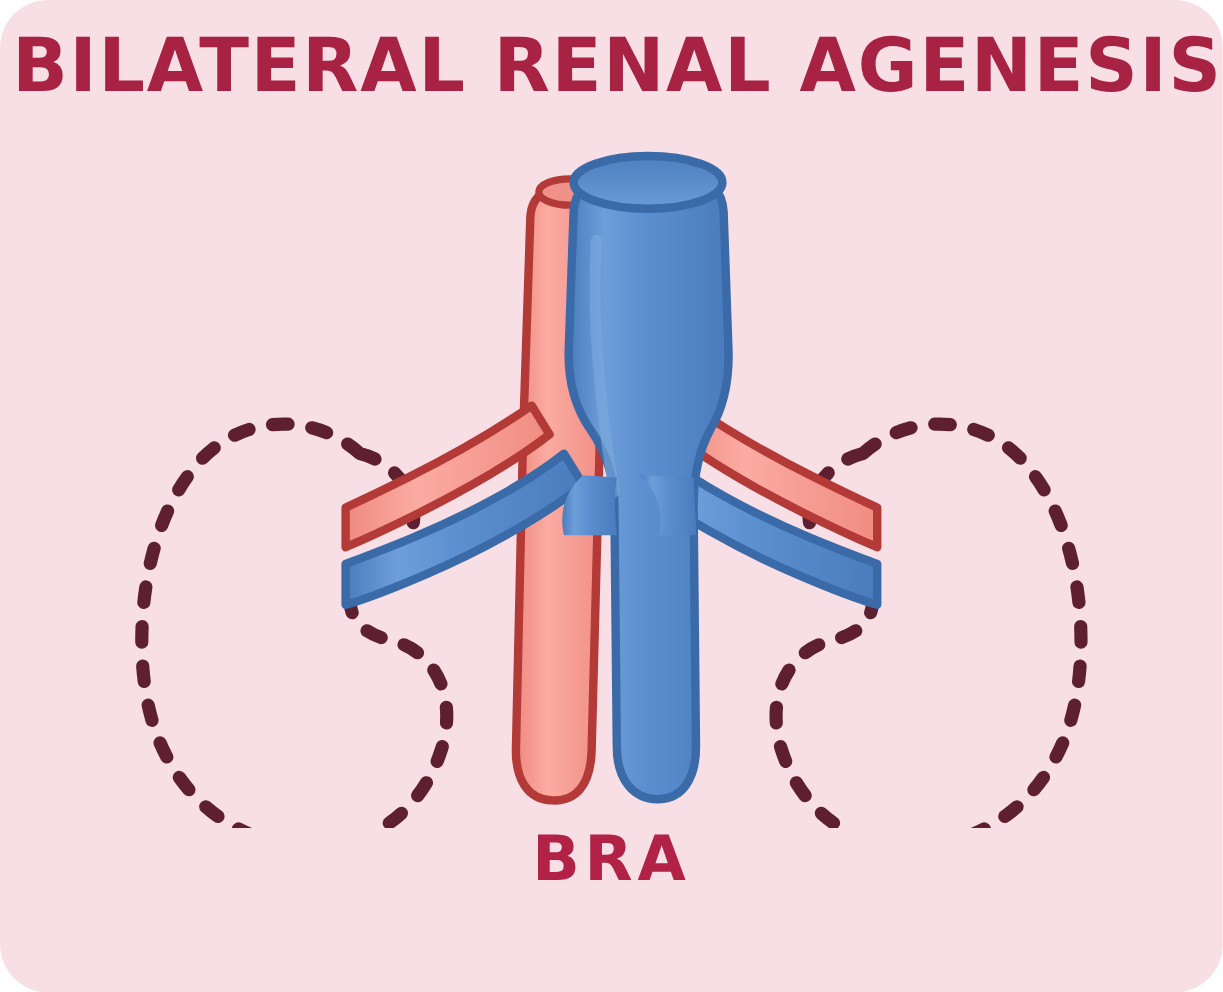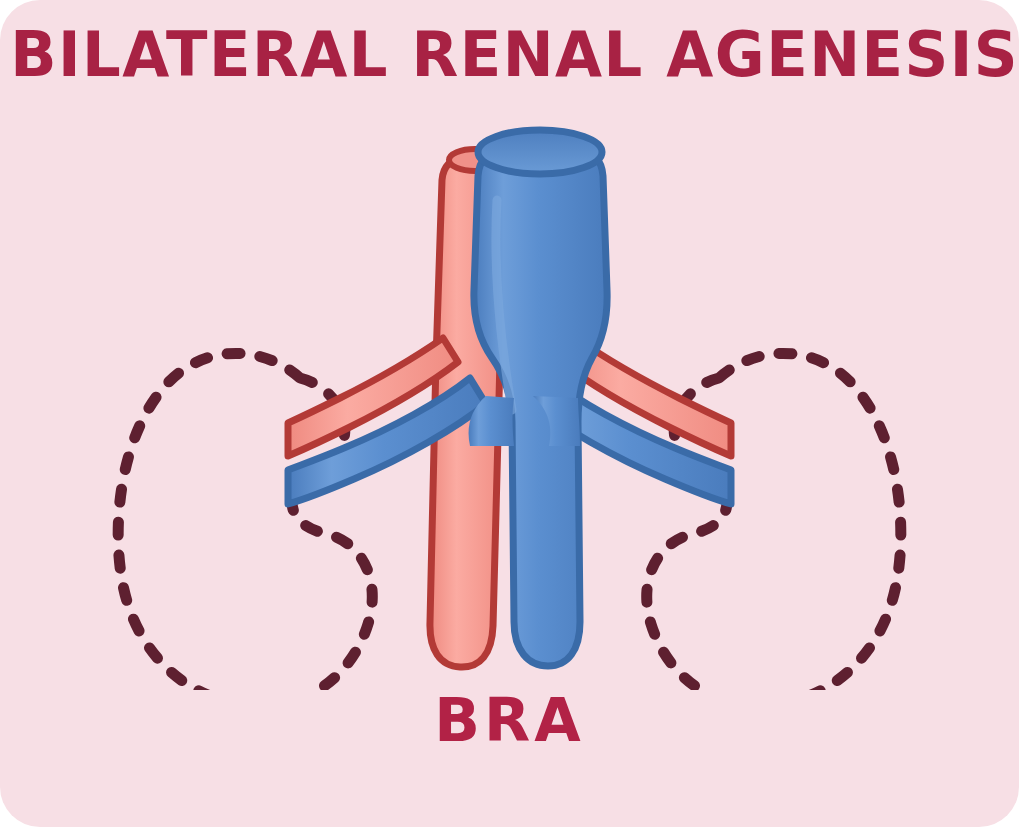--- a/index.html
+++ b/index.html
@@ -44,21 +44,21 @@
 
   #abbrev {
     position: absolute;
     top: 690px;
     left: 0;
     width: 1019px;
     text-align: center;
     color: #b22246;
     font-family: "DejaVu Sans", sans-serif;
     font-weight: 700;
-    font-size: 60px;
+    font-size: 52px;
     letter-spacing: 4px;
     line-height: 1;
   }
 
   #figure {
     position: absolute;
     top: 110px;
     left: 0;
     width: 1019px;
     height: 580px;

